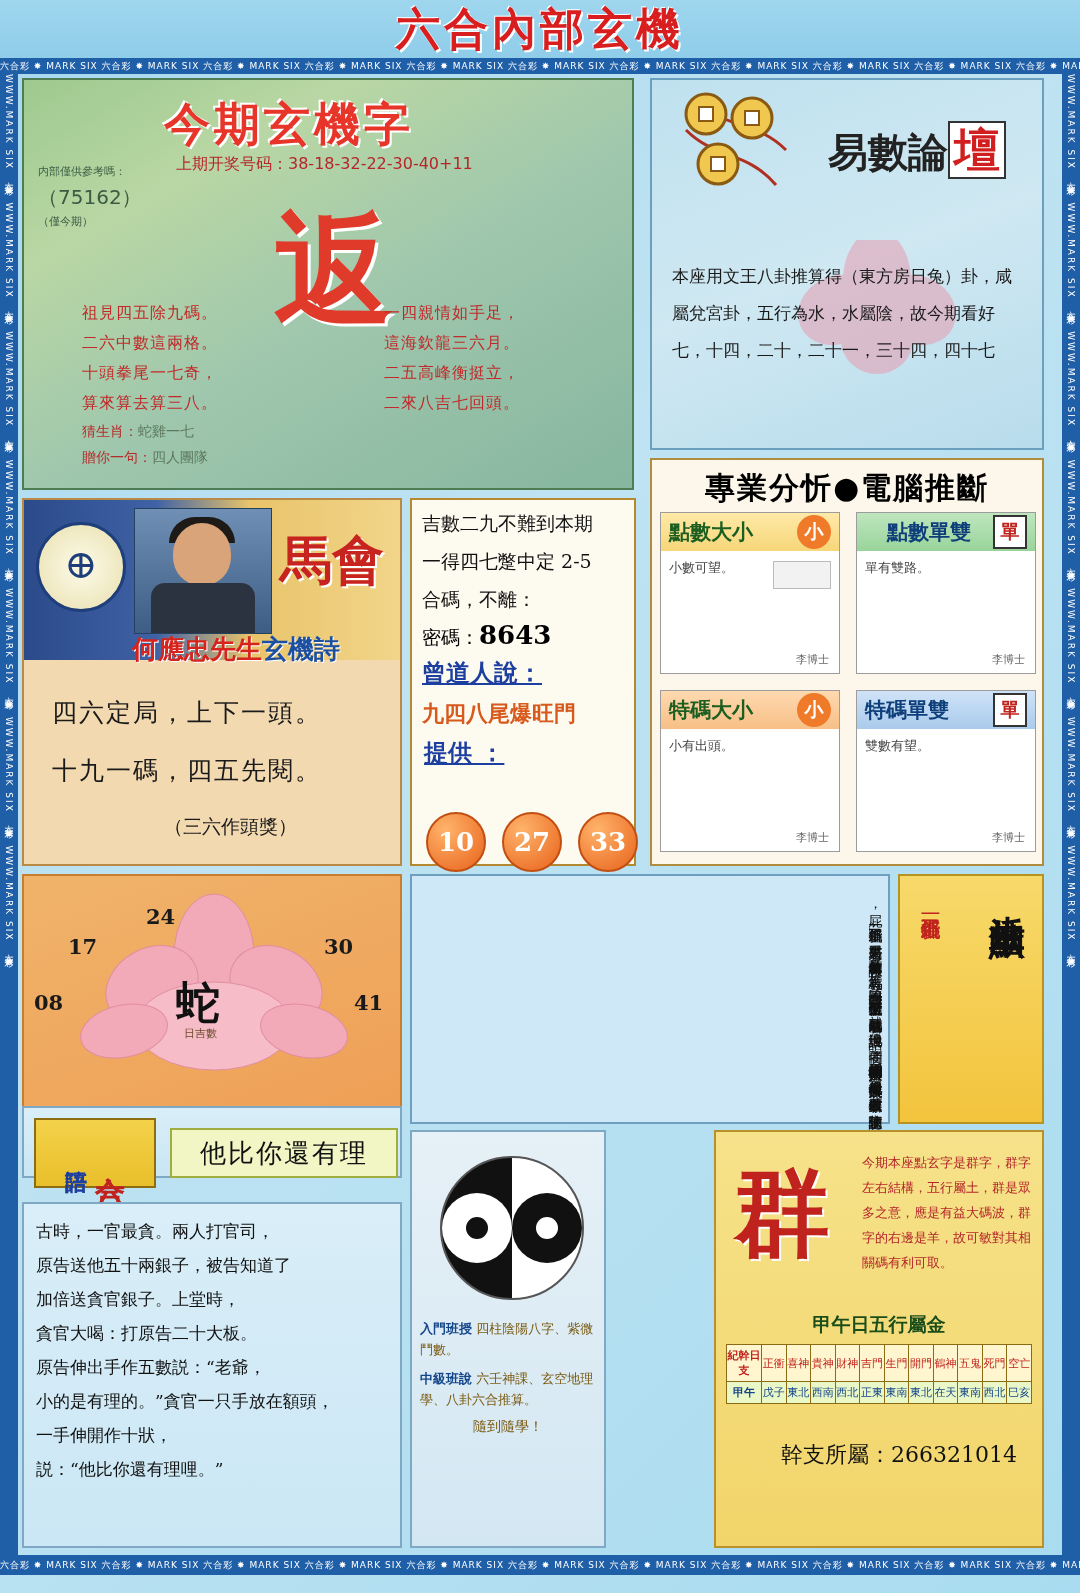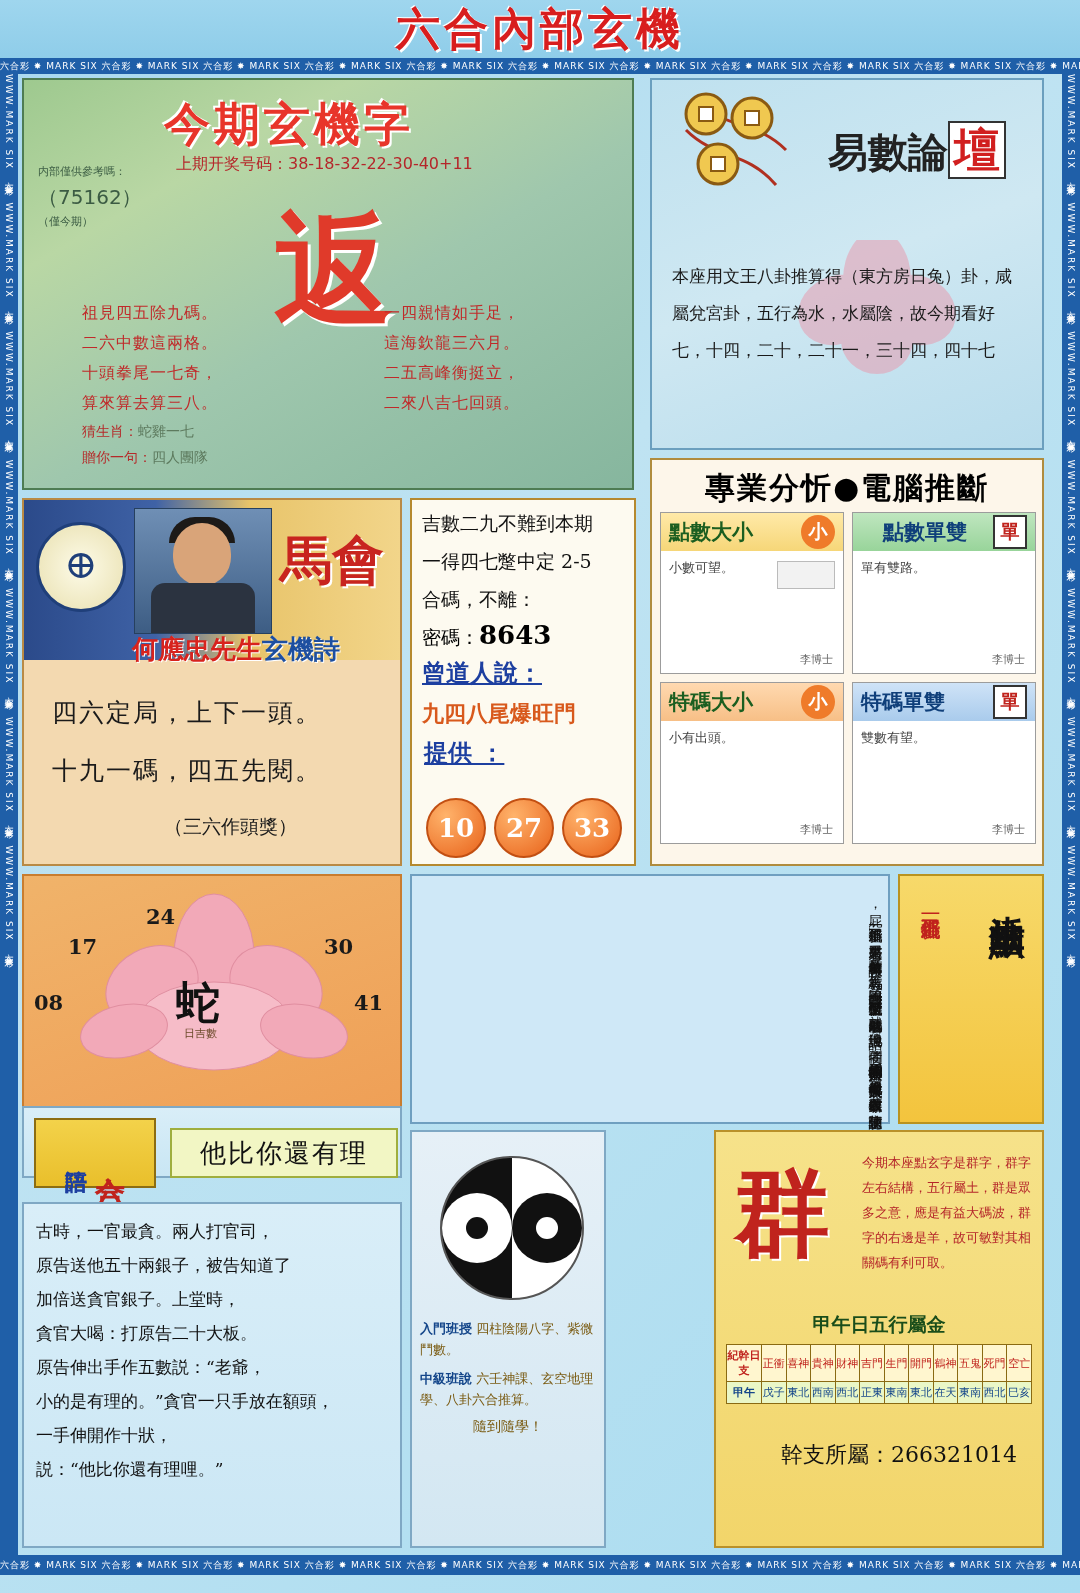--- a/index.html
+++ b/index.html
@@ -110,35 +110,35 @@
   #p-jishu{
     left:410px;top:498px;width:226px;height:368px;
     background:#fdfaf0;border:2px solid #b5892f;
   }
   .js-line{font-family:"DejaVu Serif",serif;font-size:19px;color:#111;margin:8px 0 0 10px;line-height:30px;}
   .js-mima{font-family:"DejaVu Serif",serif;font-size:19px;margin:6px 0 0 10px;}
   .js-mima b{font-size:26px;}
   .js-zeng{margin:6px 0 0 10px;font-family:"DejaVu Serif",serif;font-size:24px;font-weight:bold;color:#1d3fa0;text-decoration:underline;}
   .js-hot{margin:10px 0 0 10px;font-family:"DejaVu Serif",serif;font-size:22px;font-weight:bold;color:#d8591c;}
   .js-tg{margin:8px 0 0 12px;font-family:"DejaVu Serif",serif;font-size:24px;font-weight:bold;color:#1d3fa0;text-decoration:underline;}
-  .js-balls{position:absolute;left:14px;top:298px;display:flex;gap:8px;}
+  .js-balls{position:absolute;left:14px;top:312px;display:flex;gap:16px;}
   .ball{width:56px;height:56px;border-radius:50%;background:radial-gradient(circle at 32% 28%,#ffb36b,#e8621a);
     color:#fff;font-size:26px;font-weight:bold;display:flex;align-items:center;justify-content:center;
     border:2px solid #c24f12;font-family:"DejaVu Serif",serif;}
 
   
   #p-pro{
     left:650px;top:458px;width:394px;height:408px;
     background:#fdf6ea;border:2px solid #b08c3e;
   }
   .pro-title{
     margin:8px 0 0 0;text-align:center;font-family:"DejaVu Serif",serif;
     font-size:30px;font-weight:bold;color:#000000;letter-spacing:2px;
   }
-  .pro-grid{position:absolute;left:8px;top:52px;width:376px;display:grid;grid-template-columns:1fr 1fr;gap:8px;}
+  .pro-grid{position:absolute;left:8px;top:52px;width:376px;display:grid;grid-template-columns:1fr 1fr;gap:16px;}
   .pro-card{background:#fff;border:1px solid #9c9c9c;height:160px;position:relative;}
   .pro-card .hd{height:38px;display:flex;align-items:center;justify-content:space-between;padding:0 8px;}
   .pro-card.c1 .hd{background:linear-gradient(#ffe9a8,#f6d678);}
   .pro-card.c2 .hd{background:linear-gradient(#bfe6bf,#98d49a);padding-left:30px;}
   .pro-card.c3 .hd{background:linear-gradient(#ffd9b0,#f7bf86);}
   .pro-card.c4 .hd{background:linear-gradient(#cfe3f7,#a9cbec);}
   .pro-card .hd .t{font-family:"DejaVu Serif",serif;font-size:21px;font-weight:bold;color:#0f3f7a;}
   .pro-card.c3 .hd .t,.pro-card.c1 .hd .t{color:#1b5e20;}
   .pill{width:34px;height:34px;border-radius:50%;background:#ef7b2a;color:#fff;
     display:flex;align-items:center;justify-content:center;font-size:19px;font-weight:bold;}

